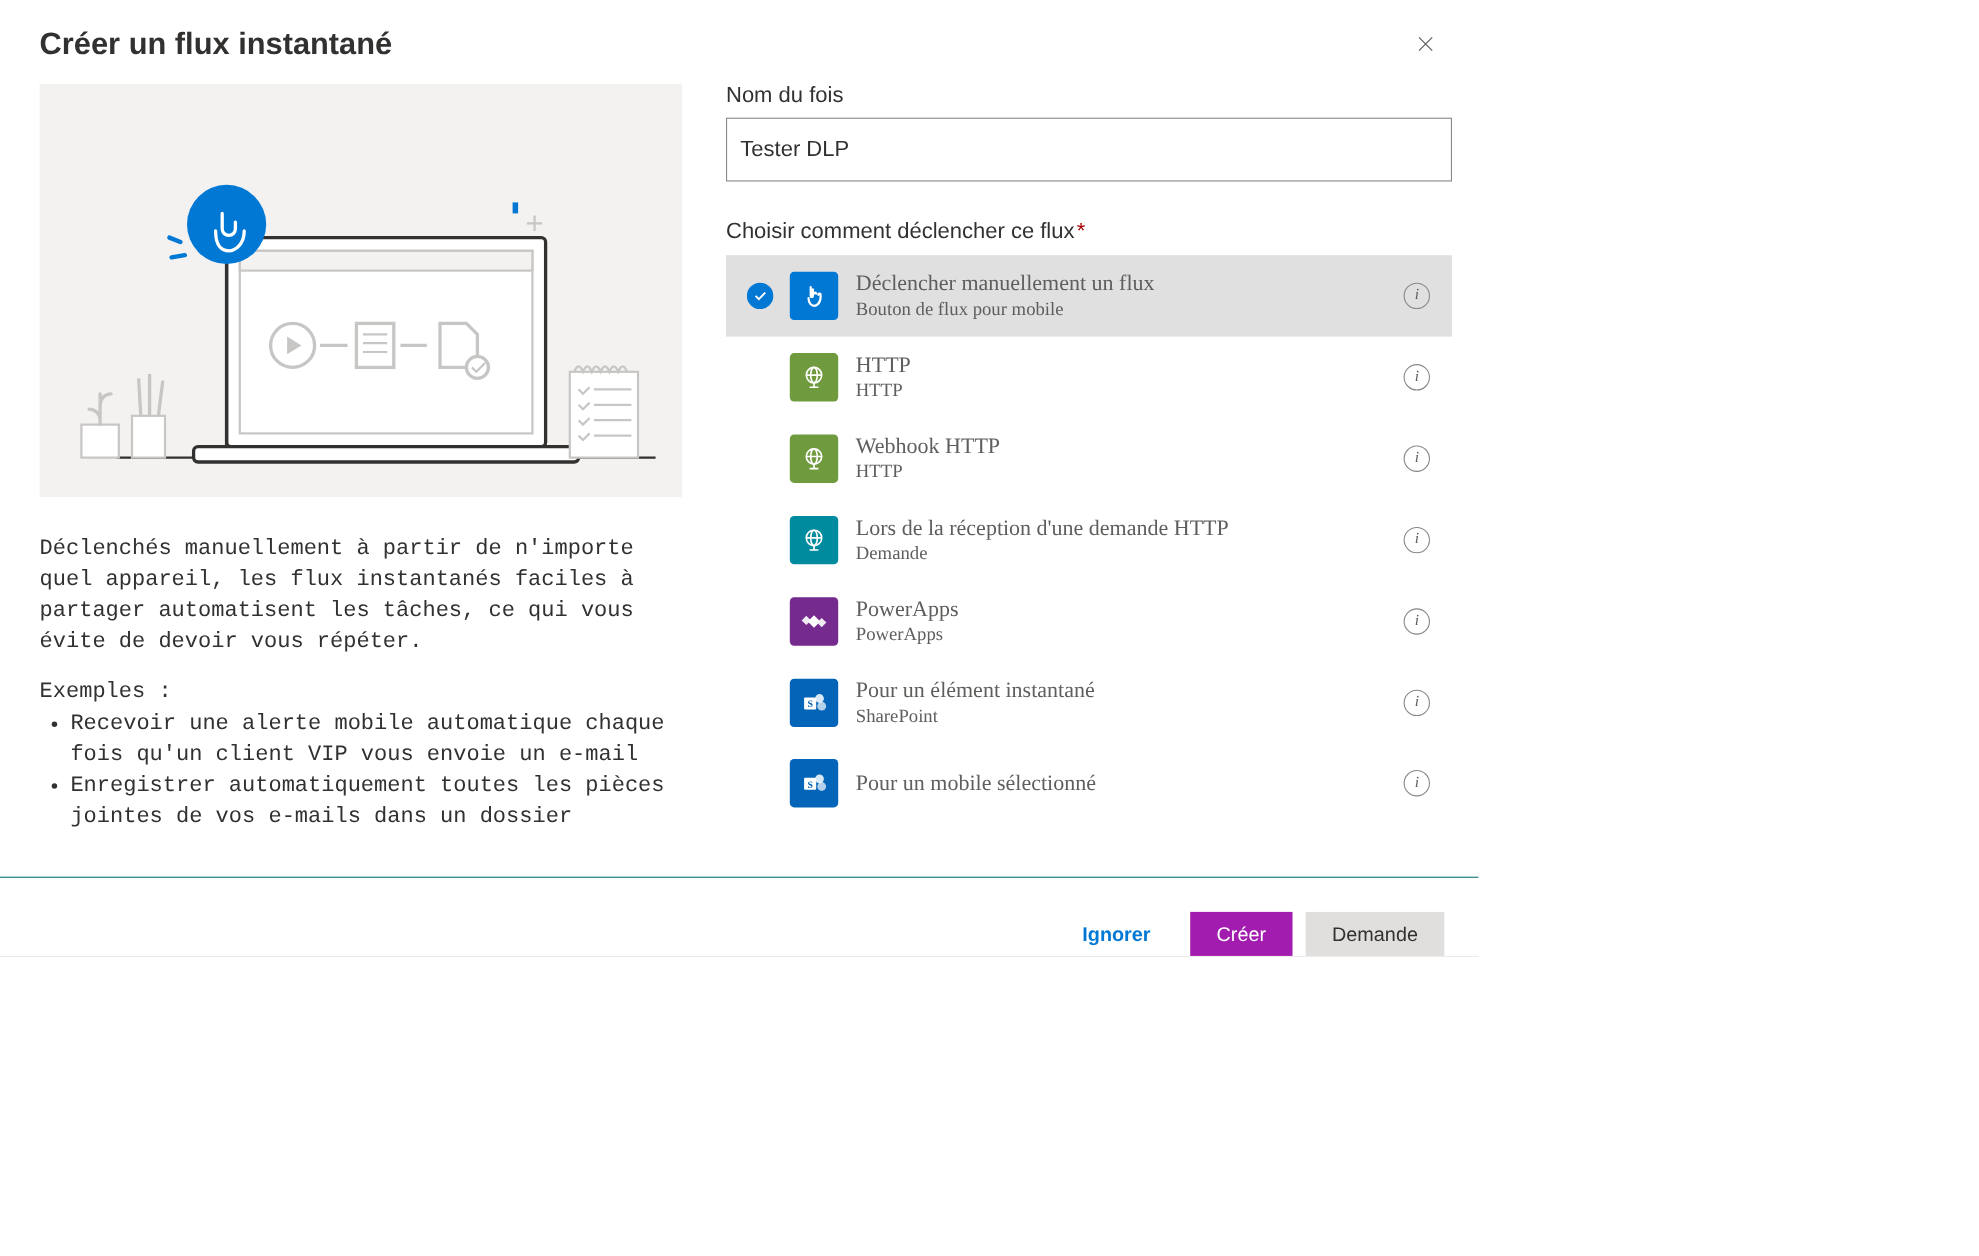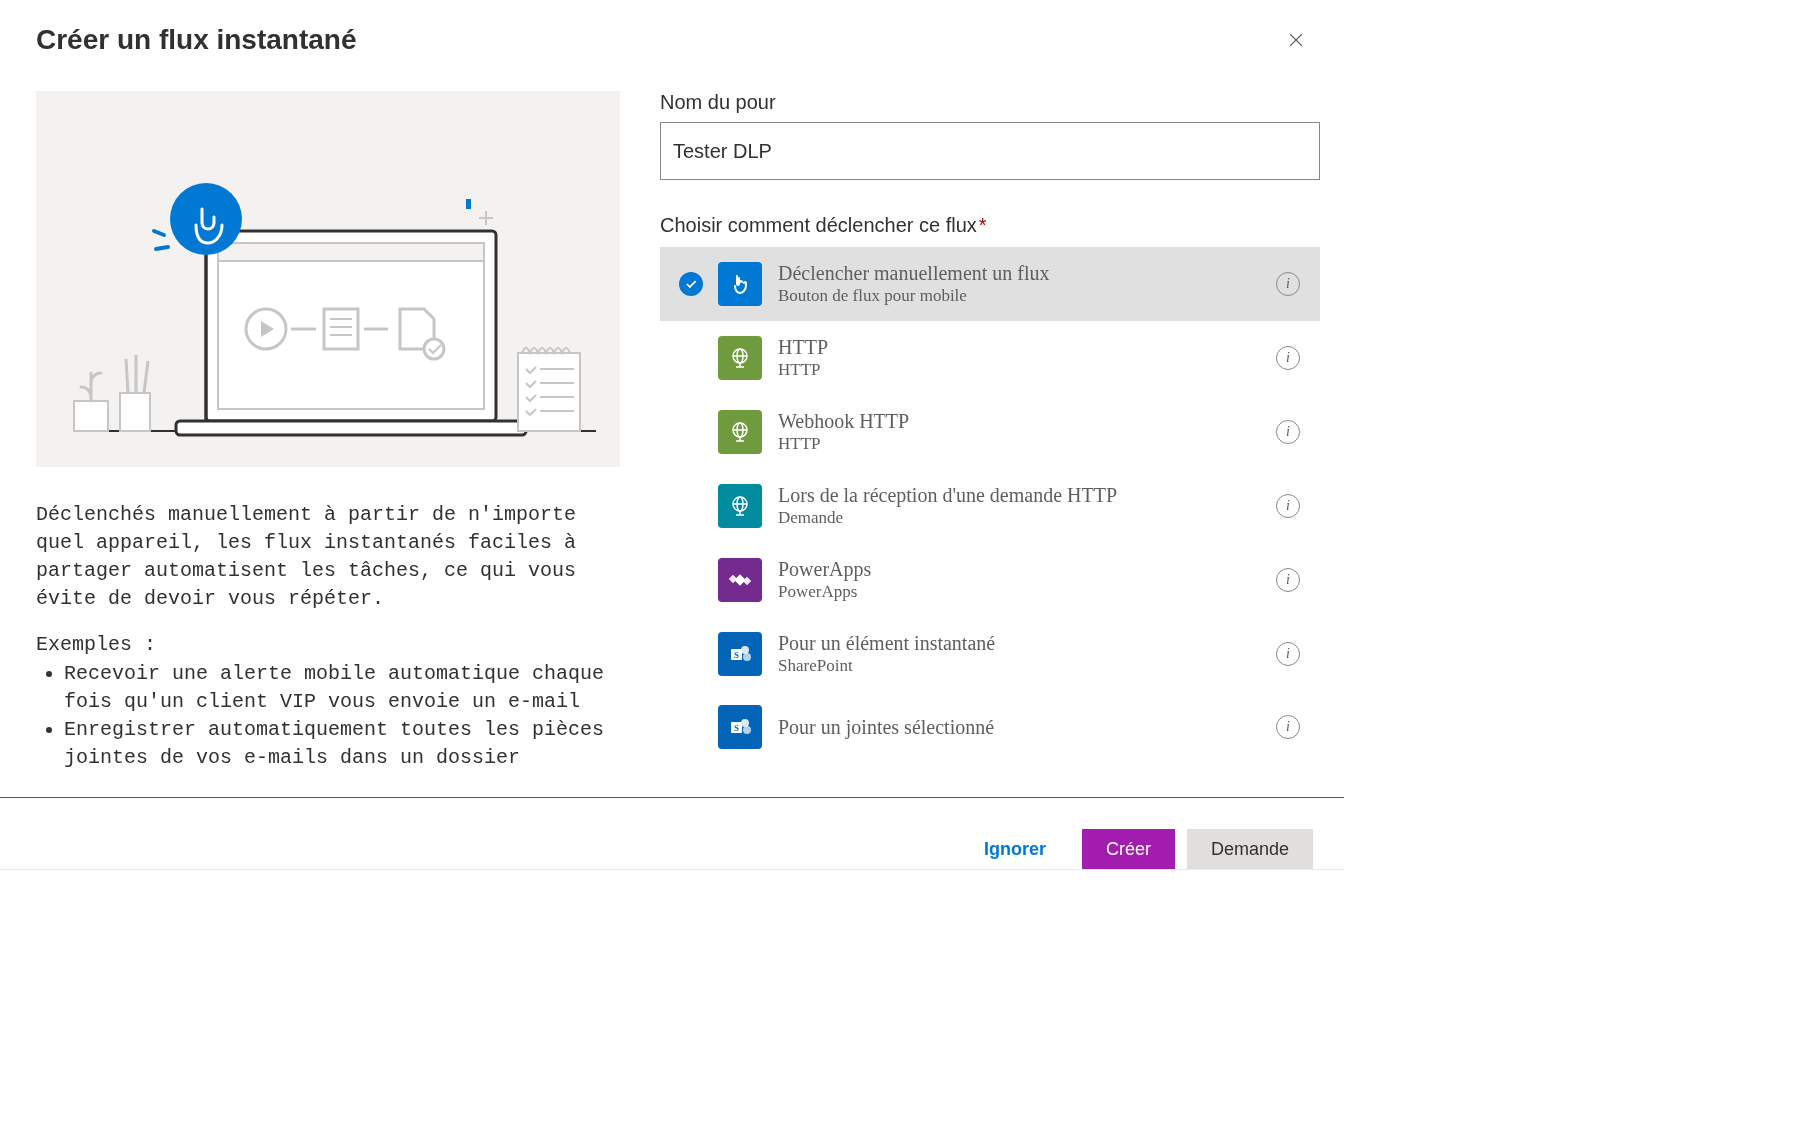--- a/index.html
+++ b/index.html
@@ -1,17 +1,17 @@
 <!DOCTYPE html>
 <html><head>
 <meta charset="utf-8">
 <style>
   * { box-sizing: border-box; margin: 0; padding: 0; }
   html, body { width: 100%; height: 100%; font-family: "Segoe UI", Arial, sans-serif; color: #323130; background: #fff; }
-  .dialog { width: 1344px; height: 870px; display: flex; flex-direction: column; border-bottom: 1px solid #edebe9; gap: 15px; }
+  .dialog { width: 1344px; height: 870px; display: flex; flex-direction: column; border-bottom: 1px solid #edebe9; }
   .dialog-header { display: flex; align-items: center; justify-content: space-between; padding: 24px 36px 20px 36px; }
   .dialog-title { font-size: 28px; font-weight: 600; color: #323130; }
   .close-x { width: 24px; height: 24px; cursor: pointer; display:flex; align-items:center; justify-content:center; color:#605e5c; }
   .close-x svg { width: 18px; height: 18px; }
   .dialog-body { flex: 1; display: flex; overflow: hidden; }
   .left-pane { width: 656px; padding: 0 36px; font-family: Liberation Mono, monospace; }
   .illustration { width: 584px; height: 376px; background: #f3f2f1; position: relative; overflow: hidden; }
   .desc { margin-top: 34px; font-size: 20px; line-height: 28px; color: #323130; }
   .examples-label { margin-top: 20px; font-size: 20px; }
   .examples { margin-top: 4px; padding-left: 28px; font-size: 20px; line-height: 28px; }
@@ -126,21 +126,21 @@
       <p class="desc">Déclenchés manuellement à partir de n'importe quel appareil, les flux instantanés faciles à partager automatisent les tâches, ce qui vous évite de devoir vous répéter.</p>
       <p class="examples-label">Exemples :</p>
       <ul class="examples">
         <li>Recevoir une alerte mobile automatique chaque fois qu'un client VIP vous envoie un e-mail</li>
         <li>Enregistrer automatiquement toutes les pièces jointes de vos e-mails dans un dossier</li>
       </ul>
     </div>
 
     <div class="right-pane">
       <div class="right-inner">
-        <div class="field-label">Nom du pour</div>
+        <div class="field-label">Nom du fois</div>
         <input class="text-input" type="text" value="Tester DLP" style="">
 
         <div class="trigger-label">
           <span>Choisir comment déclencher ce flux</span><span class="required-star">*</span>
         </div>
 
         <div class="trigger-list" id="trigger-list">
             <div class="trigger-item selected">
               <div class="check-col">
                 <div class="check-circle">
@@ -258,21 +258,21 @@
               <div class="check-col"></div>
               <div class="conn-icon ic-spdark">
                 <svg viewBox="0 0 24 24">
                   <rect x="3" y="7" width="11" height="11" rx="1" fill="#fff"></rect>
                   <text x="8.5" y="16" text-anchor="middle" font-size="9" font-family="Segoe UI" fill="#0364b8" font-weight="700">S</text>
                   <circle cx="17" cy="8" r="4" fill="#fff" opacity="0.85"></circle>
                   <circle cx="19" cy="15" r="4" fill="#fff" opacity="0.7"></circle>
                 </svg>
               </div>
               <div class="trigger-text">
-                <div class="trigger-title">Pour un jointes sélectionné</div>
+                <div class="trigger-title">Pour un mobile sélectionné</div>
               </div>
               <div class="info-col">
                 <div class="info-icon">i</div>
               </div>
             </div>
           </div>
       </div>
     </div>
 
   </div>

